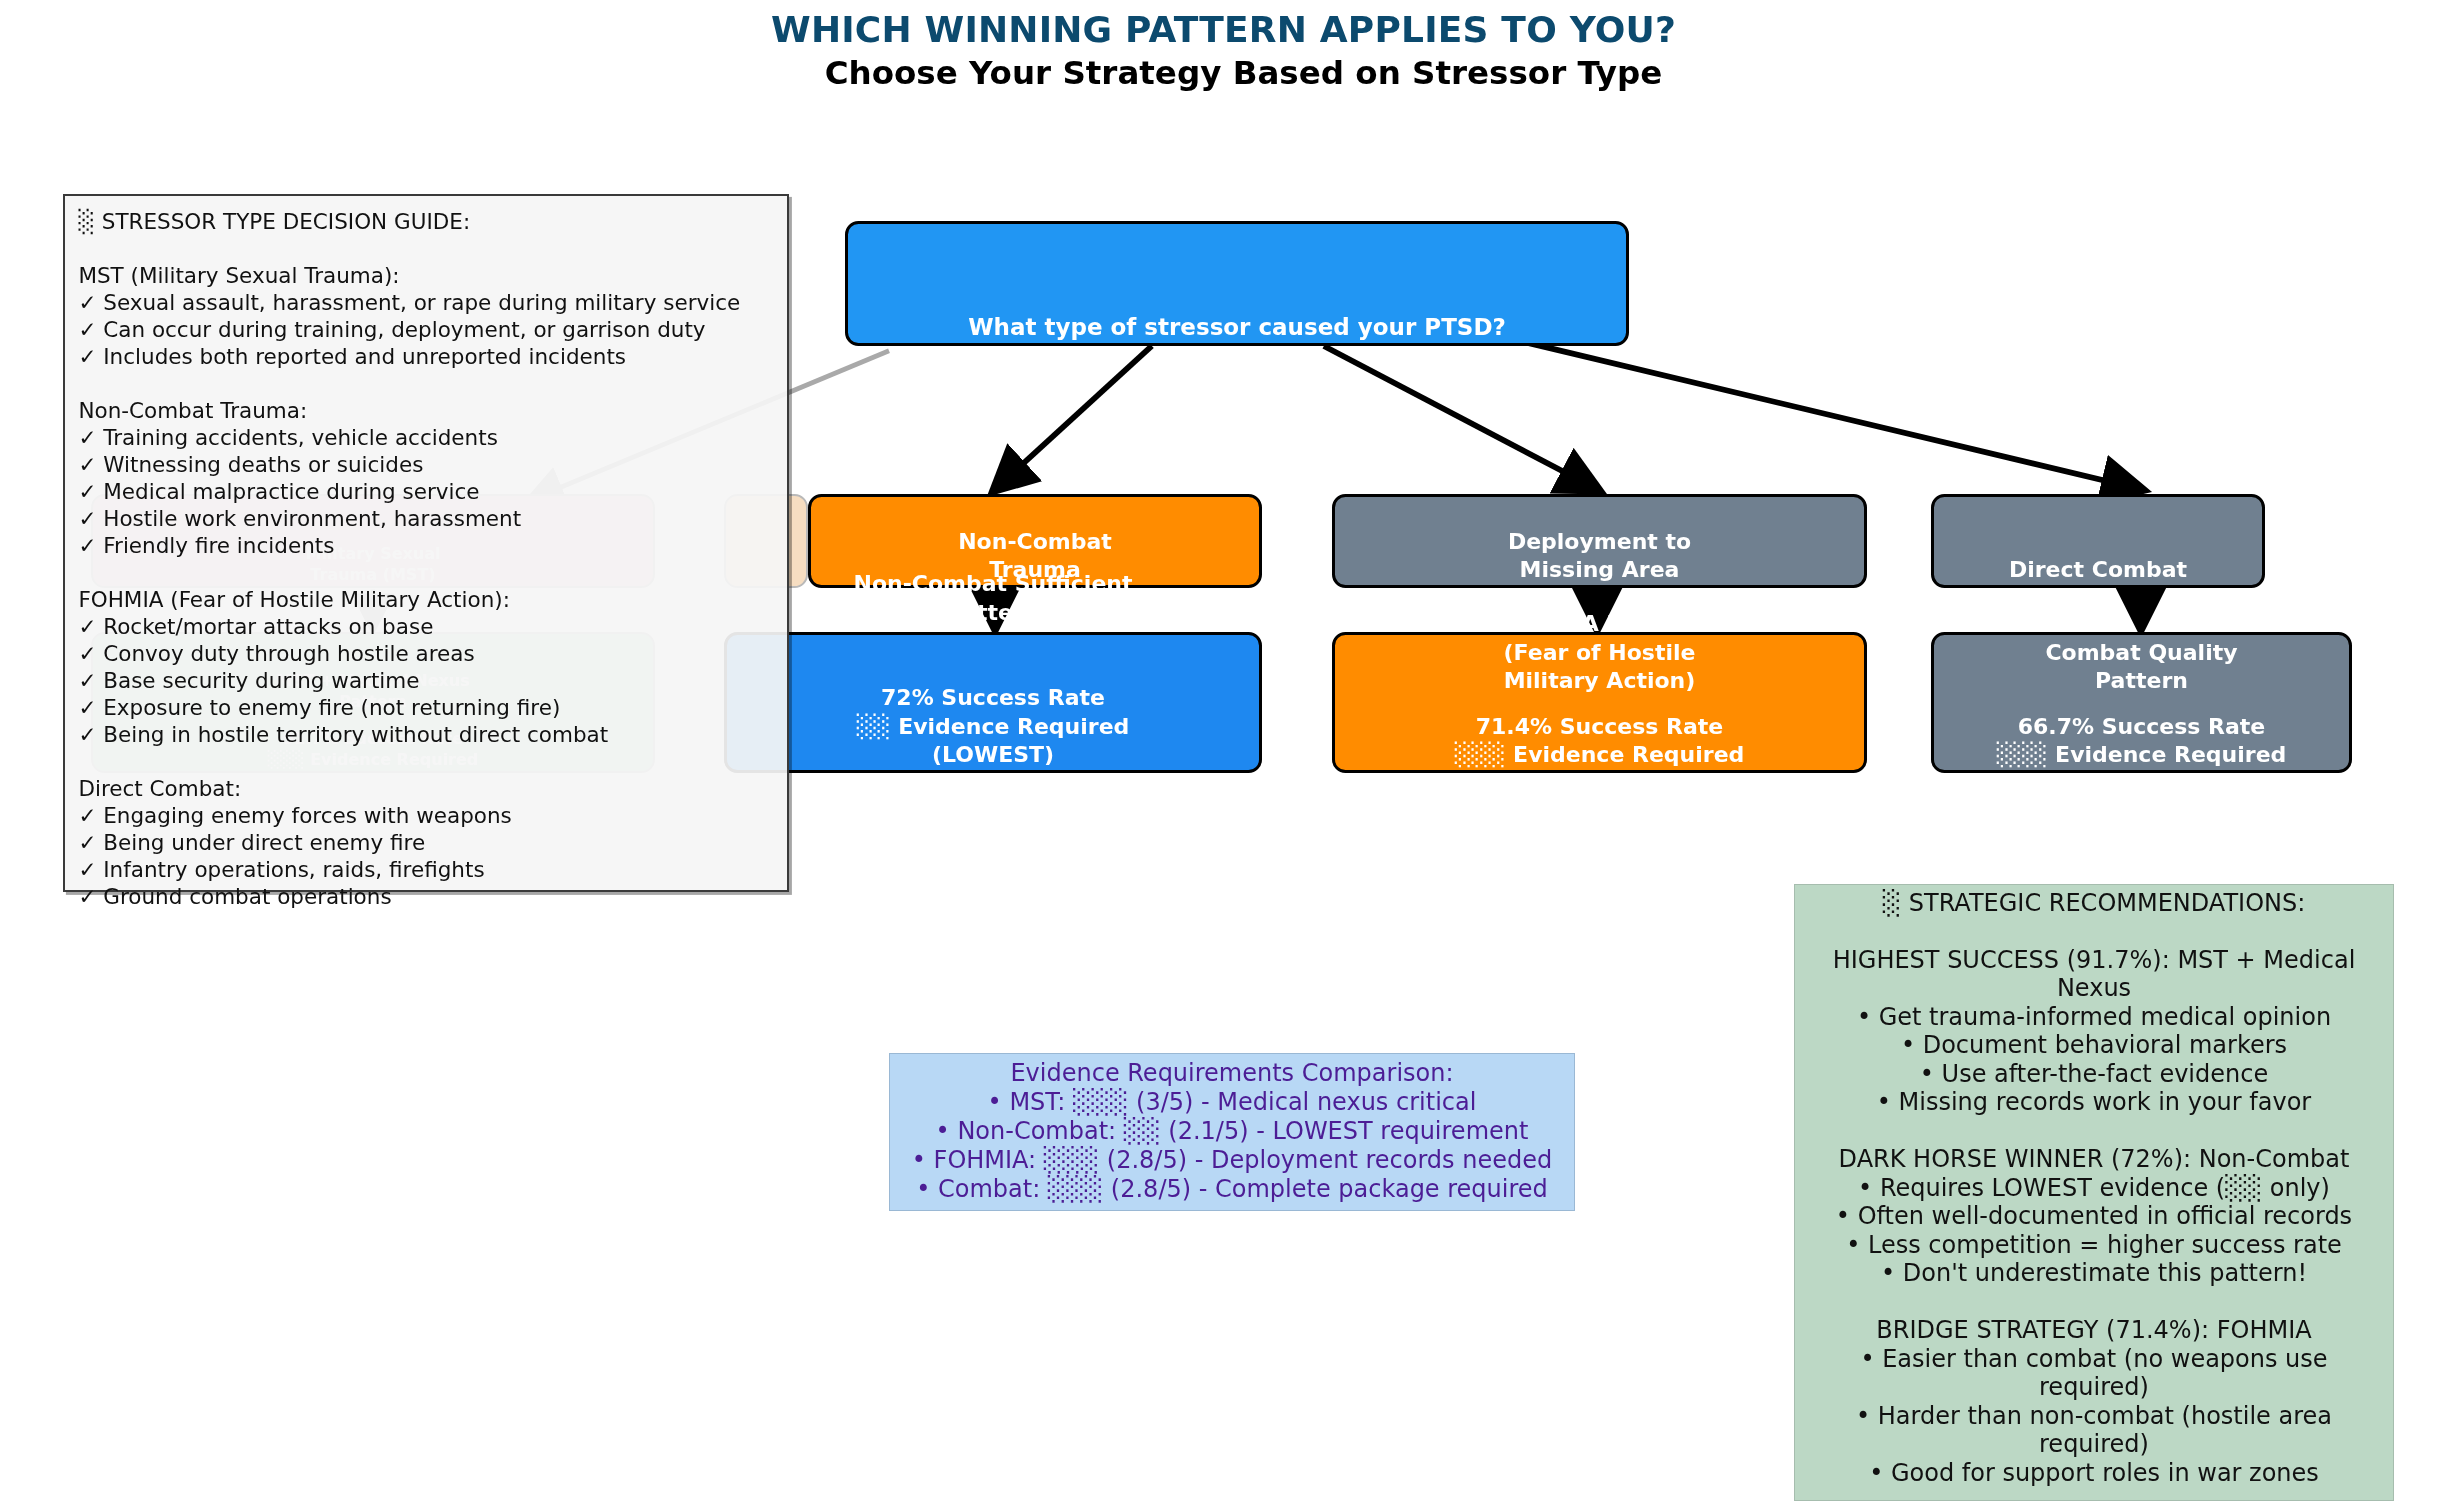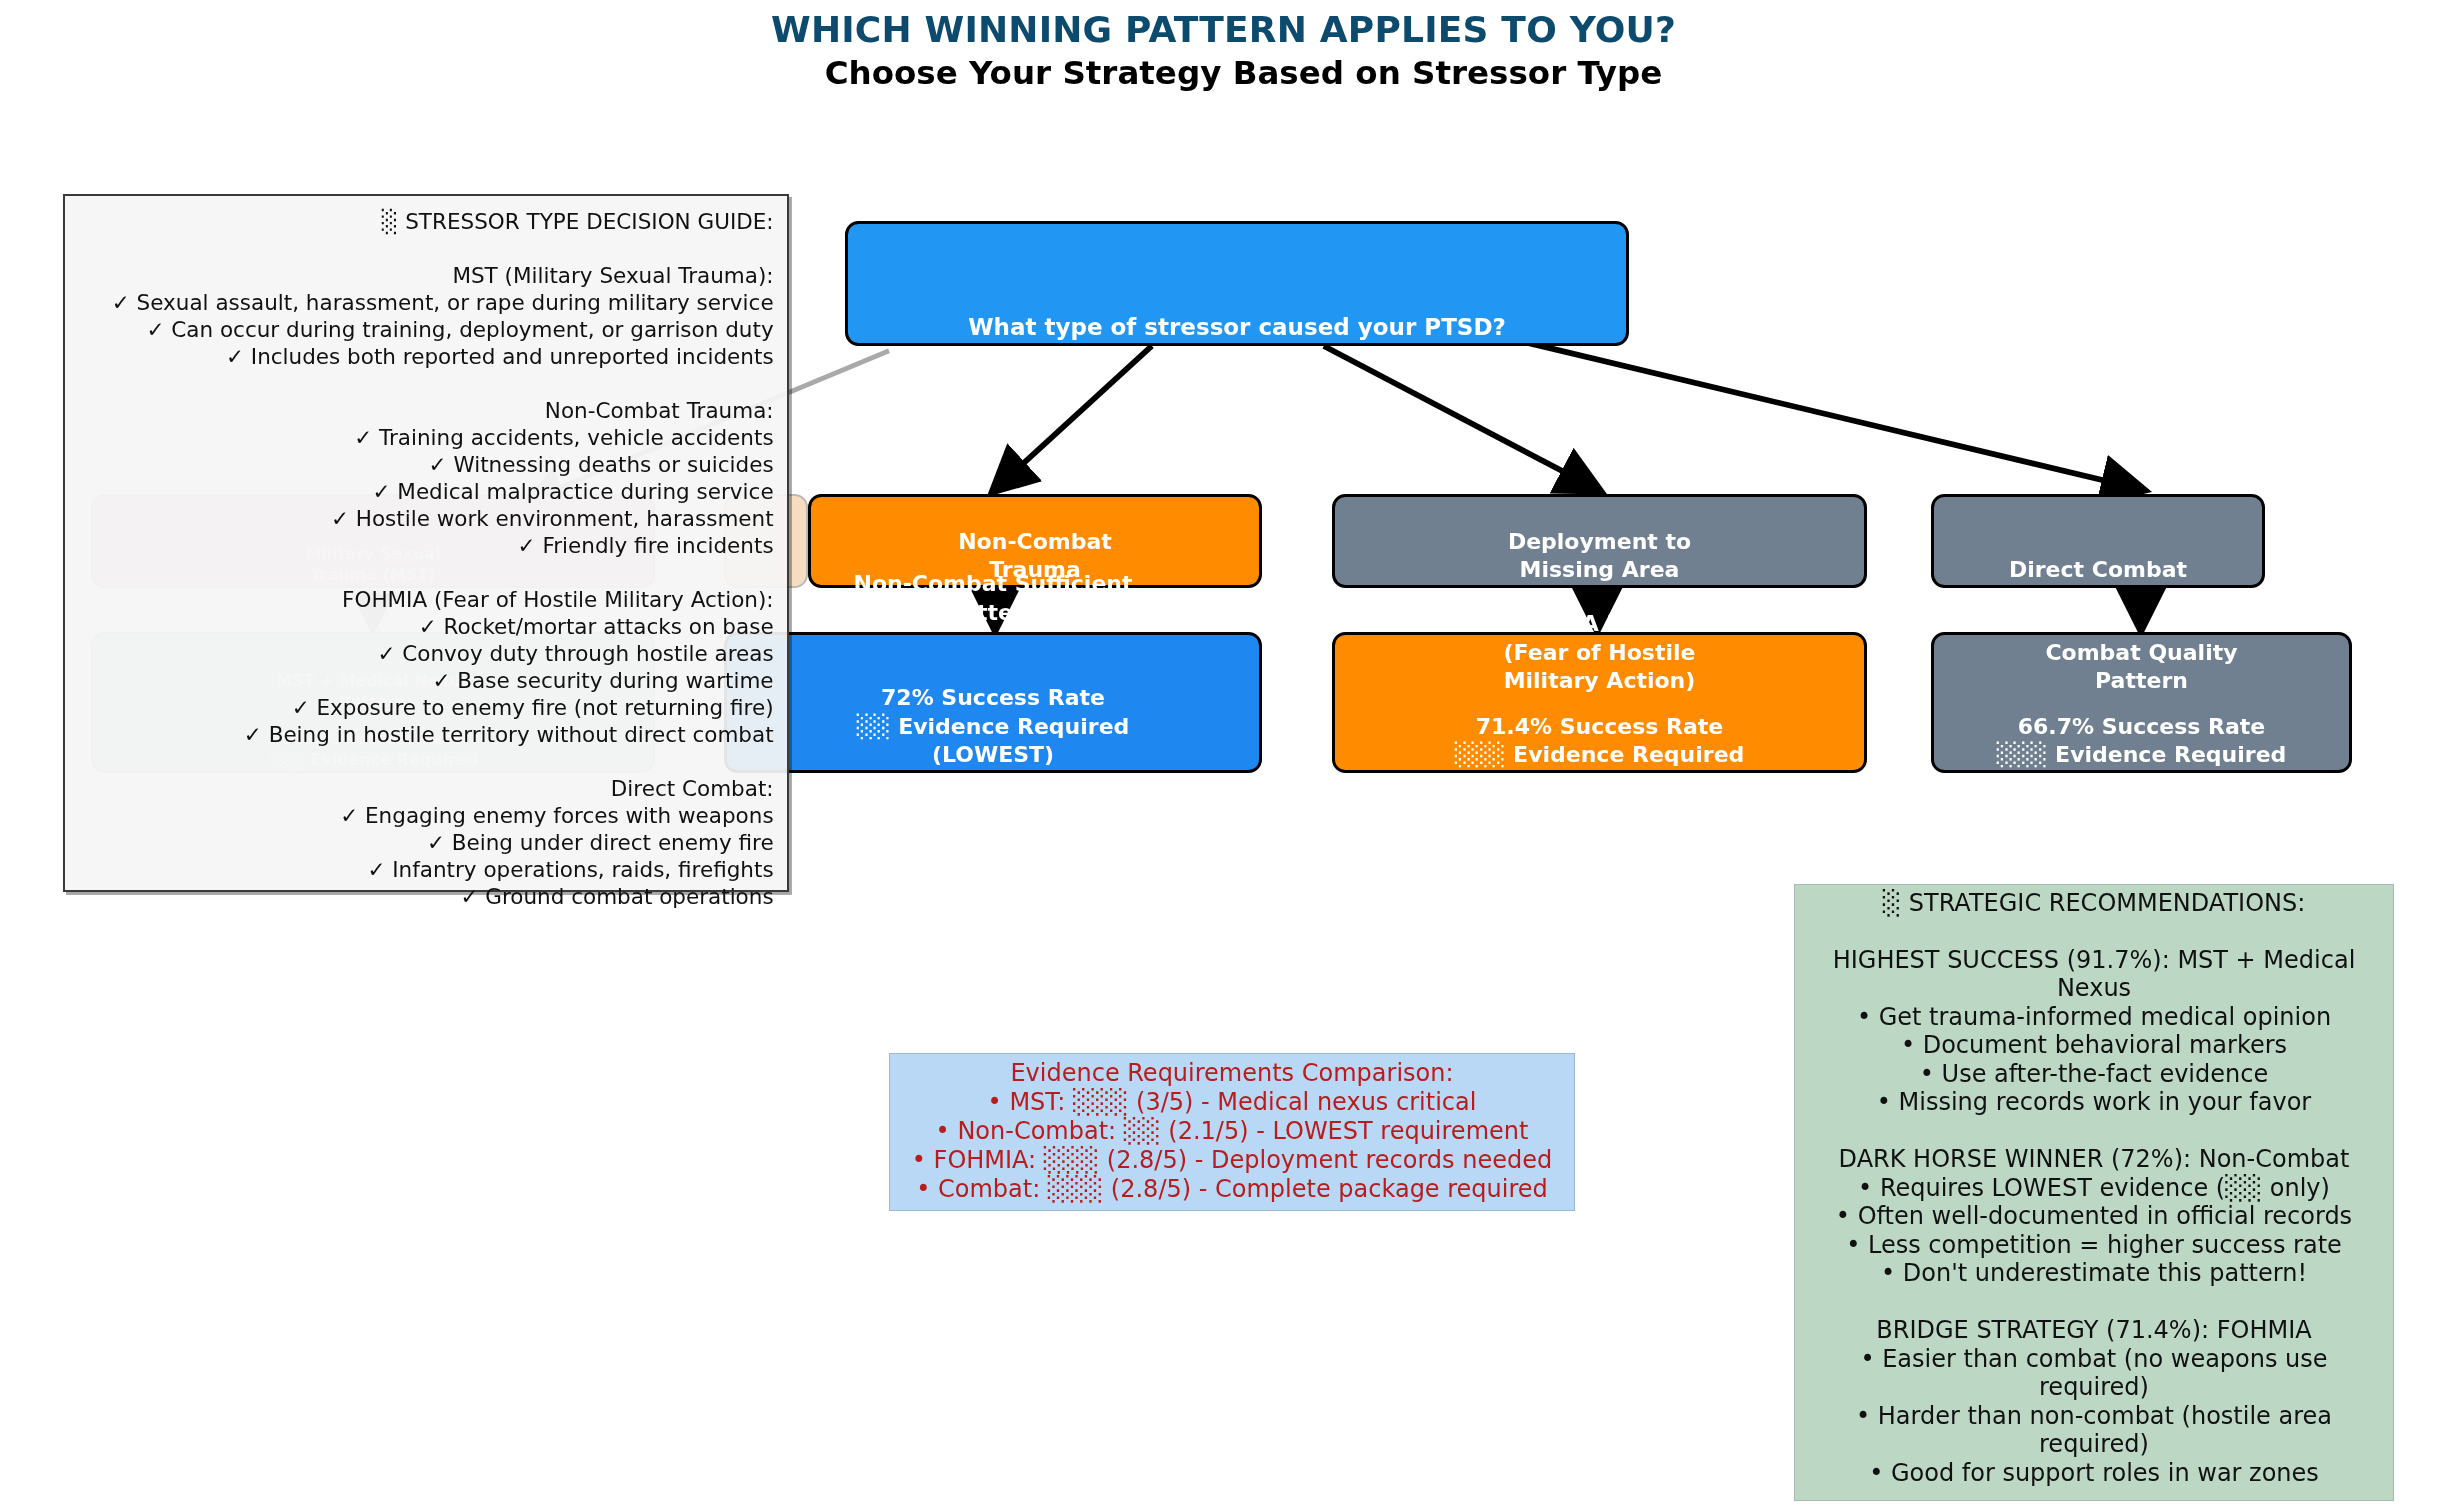--- a/index.html
+++ b/index.html
@@ -38,26 +38,26 @@
   #sliver-b{position:absolute;left:724px;top:632px;width:84px;height:141px;background:#c4daf2;
             border:2.9px solid #b9b9b9;border-radius:13.4px;box-sizing:border-box;}
 
   
   #edges{position:absolute;left:0;top:0;width:2447px;height:1508px;pointer-events:none;}
 
   
   #guide-panel{position:absolute;left:63px;top:194px;width:726px;height:698px;
       background:rgba(245,245,245,.93);border:2.9px solid #3a3a3a;box-sizing:border-box;
       padding:11.5px 13.4px;font-size:21.5px;color:#111;line-height:27px;white-space:pre-wrap;
-      box-shadow:2.9px 2.9px 0 rgba(0,0,0,.35);text-align:right;}
+      box-shadow:2.9px 2.9px 0 rgba(0,0,0,.35);}
 
   
   #evidence-box{position:absolute;left:889px;top:1053px;width:686px;
       background:#b8d8f5;border:1.9px solid #9ab8d4;box-sizing:border-box;
-      padding:4.8px 7.6px 6.7px;font-size:24px;line-height:29px;color:#b91c1c;
+      padding:4.8px 7.6px 6.7px;font-size:24px;line-height:29px;color:#4c1d95;
       text-align:center;white-space:pre-line;}
 
   
   #strategy-box{position:absolute;left:1794px;top:884px;width:600px;height:617px;
       background:#bcd8c5;border:1.9px solid #a6bdae;box-sizing:border-box;
       padding:3.8px 9.6px;font-size:24px;line-height:28.5px;color:#111;
       text-align:center;white-space:pre-line;}
 </style>
 </head>
 <body>

